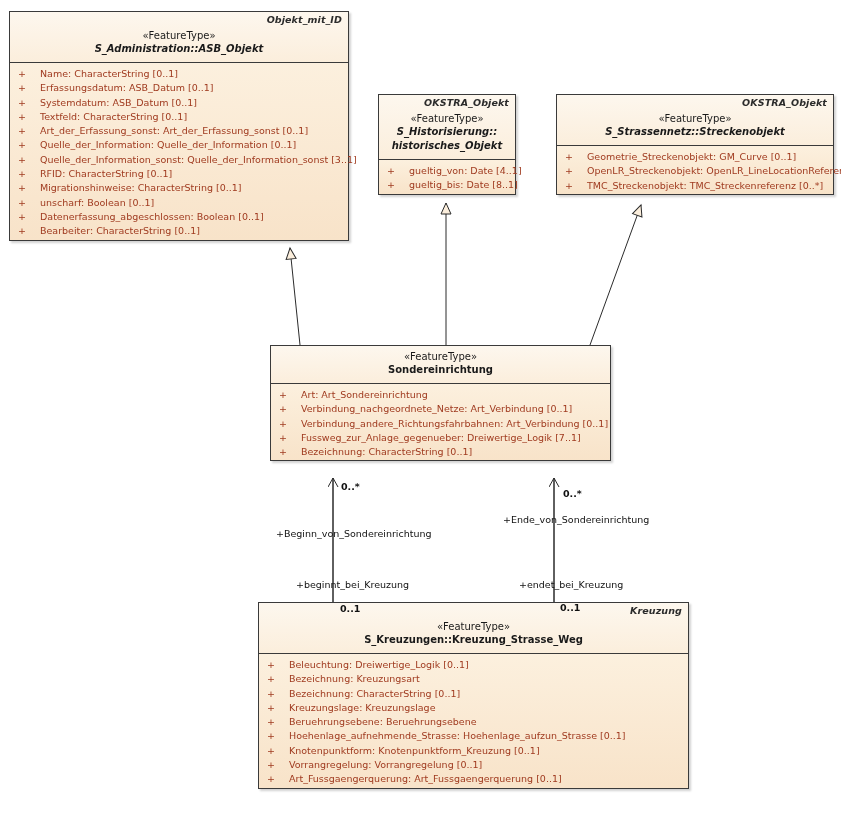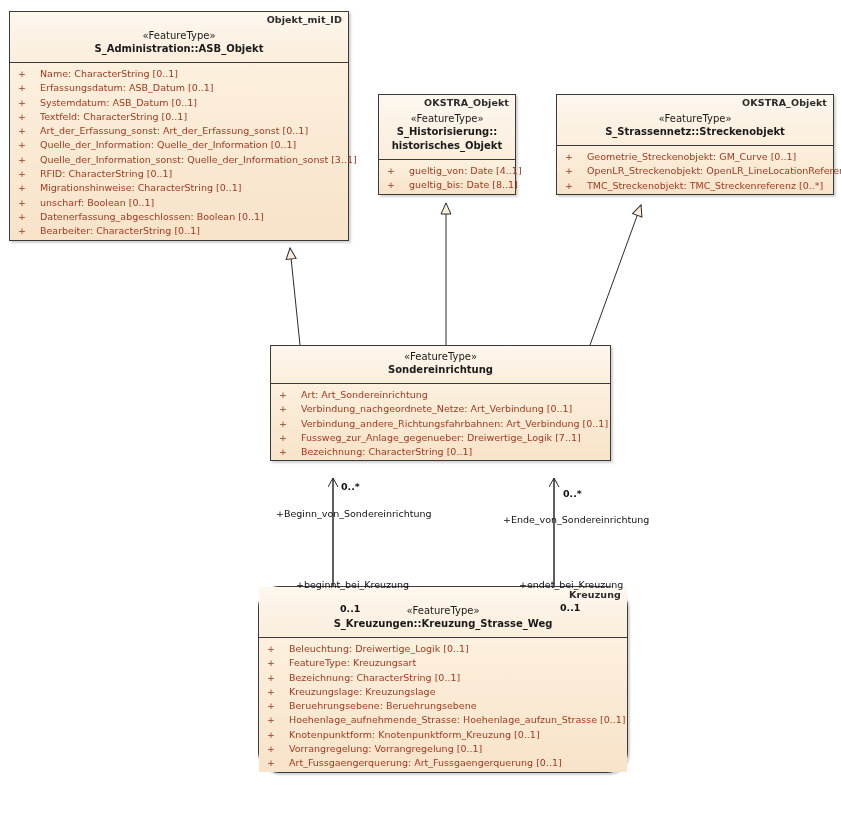--- a/index.html
+++ b/index.html
@@ -24,33 +24,35 @@
   .uml-header{
     position:relative;
     background:linear-gradient(to bottom,#fdf7ee 0%,#fbeedc 100%);
     padding:3px 6px 6px 6px;
     text-align:center;
   }
   .pkg-tag{
     position:absolute;
     top:2px;right:6px;
     font-size:9.5px;
+    font-style:italic;
     font-weight:bold;
     color:#2b2b2b;
     letter-spacing:.1px;
   }
   .stereotype{
     font-size:10px;
     color:#1a1a1a;
     margin-top:14px;
     line-height:13px;
   }
   .cls-name{
     font-size:10px;
     font-weight:bold;
+    font-style:italic;
     color:#1a1a1a;
     line-height:13px;
     margin-bottom:1px;
   }
   .cls-name.concrete{font-style:normal;}
   .divider{border-top:1px solid #3a3a3a;}
   .uml-attrs{
     background:linear-gradient(to bottom,#fcf0de 0%,#f8e3c9 100%);
     padding:4px 2px 1px 2px;
   }
@@ -183,42 +185,42 @@
     <div class="divider"></div>
     <div class="uml-attrs">
       <div class="attr"><span class="vis">+</span><span>Art: Art_Sondereinrichtung</span></div>
       <div class="attr"><span class="vis">+</span><span>Verbindung_nachgeordnete_Netze: Art_Verbindung [0..1]</span></div>
       <div class="attr"><span class="vis">+</span><span>Verbindung_andere_Richtungsfahrbahnen: Art_Verbindung [0..1]</span></div>
       <div class="attr"><span class="vis">+</span><span>Fussweg_zur_Anlage_gegenueber: Dreiwertige_Logik [7..1]</span></div>
       <div class="attr"><span class="vis">+</span><span>Bezeichnung: CharacterString [0..1]</span></div>
     </div>
   </div>
 
-  <div class="uml-class" style="left:258px;top:586px;width:370px;border-radius:21px;">
+  <div class="uml-class" style="left:258px;top:602px;width:431px;">
     <div class="uml-header">
       <div class="pkg-tag">Kreuzung</div>
       <div class="stereotype">«FeatureType»</div>
       <div class="cls-name concrete">S_Kreuzungen::Kreuzung_Strasse_Weg</div>
     </div>
     <div class="divider"></div>
     <div class="uml-attrs">
       <div class="attr"><span class="vis">+</span><span>Beleuchtung: Dreiwertige_Logik [0..1]</span></div>
-      <div class="attr"><span class="vis">+</span><span>FeatureType: Kreuzungsart</span></div>
+      <div class="attr"><span class="vis">+</span><span>Bezeichnung: Kreuzungsart</span></div>
       <div class="attr"><span class="vis">+</span><span>Bezeichnung: CharacterString [0..1]</span></div>
       <div class="attr"><span class="vis">+</span><span>Kreuzungslage: Kreuzungslage</span></div>
       <div class="attr"><span class="vis">+</span><span>Beruehrungsebene: Beruehrungsebene</span></div>
       <div class="attr"><span class="vis">+</span><span>Hoehenlage_aufnehmende_Strasse: Hoehenlage_aufzun_Strasse [0..1]</span></div>
       <div class="attr"><span class="vis">+</span><span>Knotenpunktform: Knotenpunktform_Kreuzung [0..1]</span></div>
       <div class="attr"><span class="vis">+</span><span>Vorrangregelung: Vorrangregelung [0..1]</span></div>
       <div class="attr"><span class="vis">+</span><span>Art_Fussgaengerquerung: Art_Fussgaengerquerung [0..1]</span></div>
     </div>
   </div>
 
   <div class="mult-label" style="left:341px;top:481px;">0..*</div>
-  <div class="edge-label" style="left:276px;top:508px;text-align:right;">+Beginn_von_Sondereinrichtung</div>
+  <div class="edge-label" style="left:276px;top:528px;text-align:right;">+Beginn_von_Sondereinrichtung</div>
   <div class="edge-label" style="left:296px;top:579px;">+beginnt_bei_Kreuzung</div>
   <div class="mult-label" style="left:340px;top:603px;">0..1</div>
 
   <div class="mult-label" style="left:563px;top:488px;">0..*</div>
   <div class="edge-label" style="left:503px;top:514px;">+Ende_von_Sondereinrichtung</div>
   <div class="edge-label" style="left:519px;top:579px;">+endet_bei_Kreuzung</div>
   <div class="mult-label" style="left:560px;top:602px;">0..1</div>
 
 </div>
 

